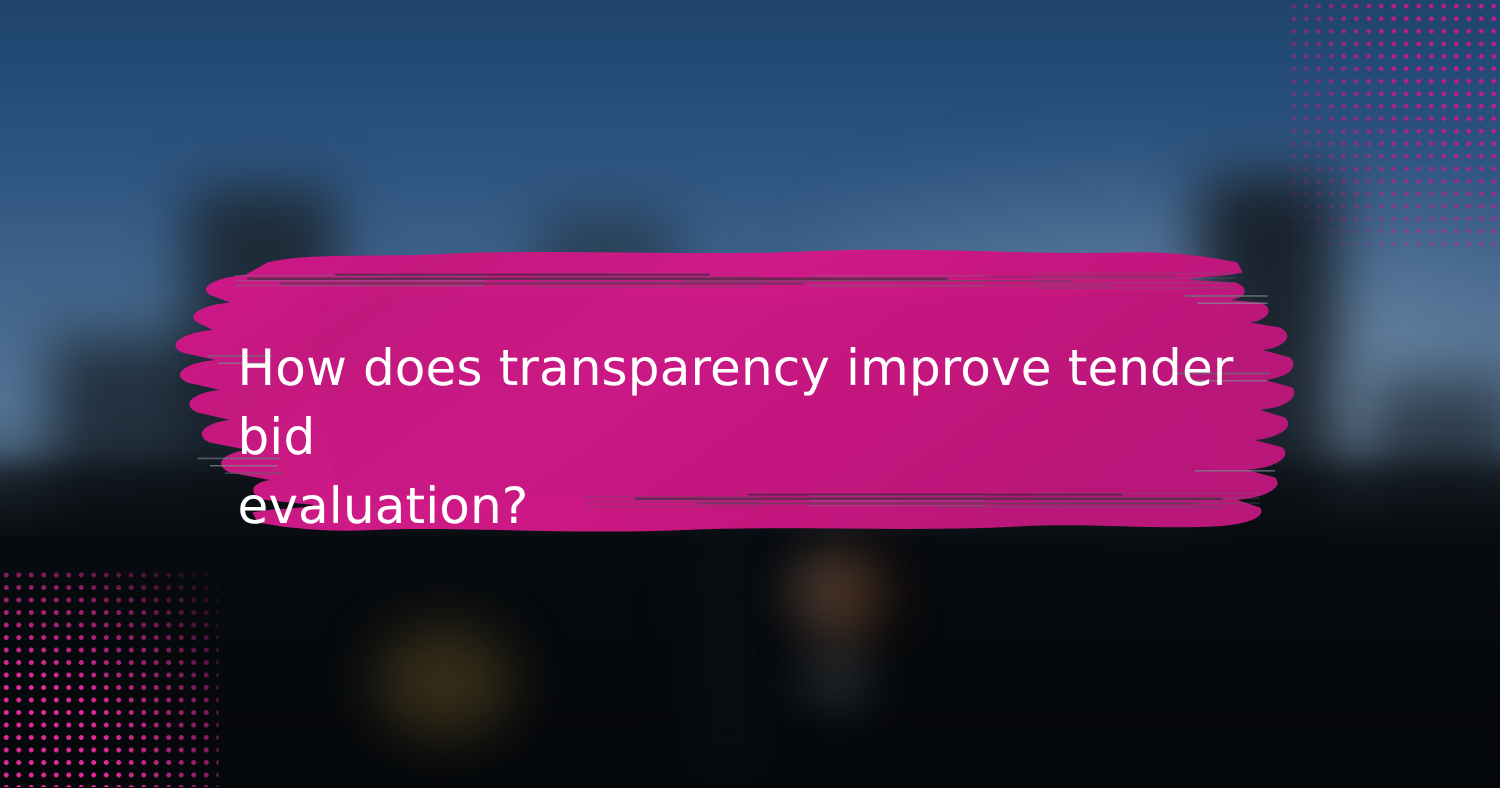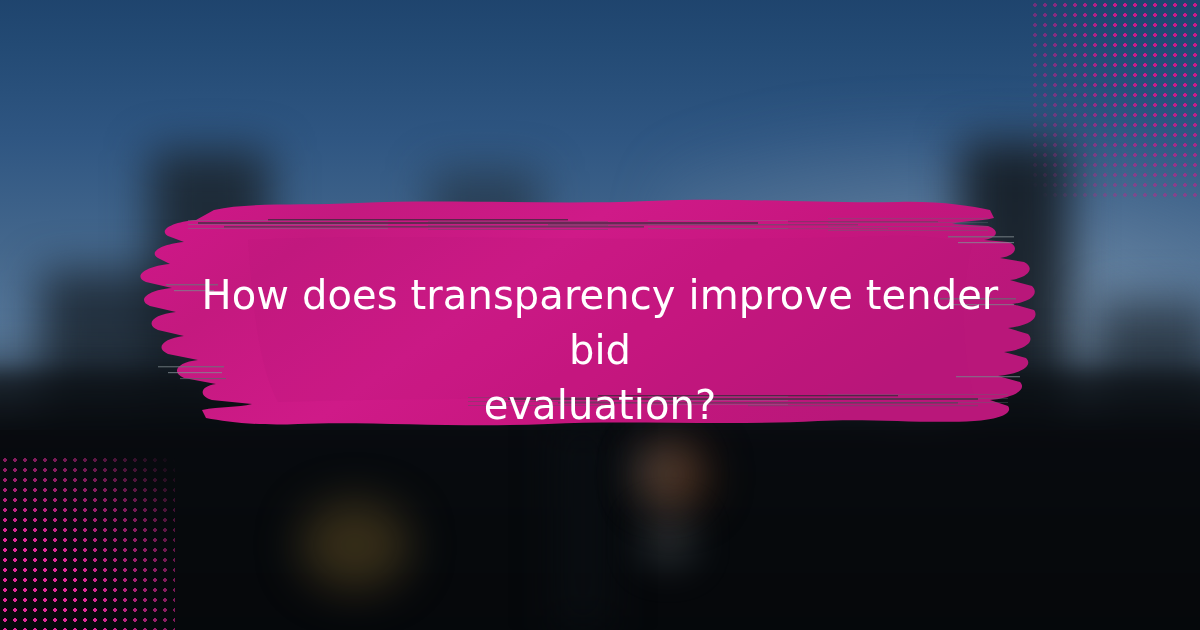--- a/index.html
+++ b/index.html
@@ -140,21 +140,21 @@
     height: 100%;
     display: block;
   }
 
   
   .headline {
     position: absolute;
     left: 190px;
     top: 268px;
     width: 820px;
-    text-align: center;
+    text-align: left;
     color: #ffffff;
     font-size: 40px;
     line-height: 55px;
     font-weight: 400;
     letter-spacing: 0.1px;
     text-rendering: optimizeLegibility;
     white-space: pre-line;
   }
 </style>
 </head>

